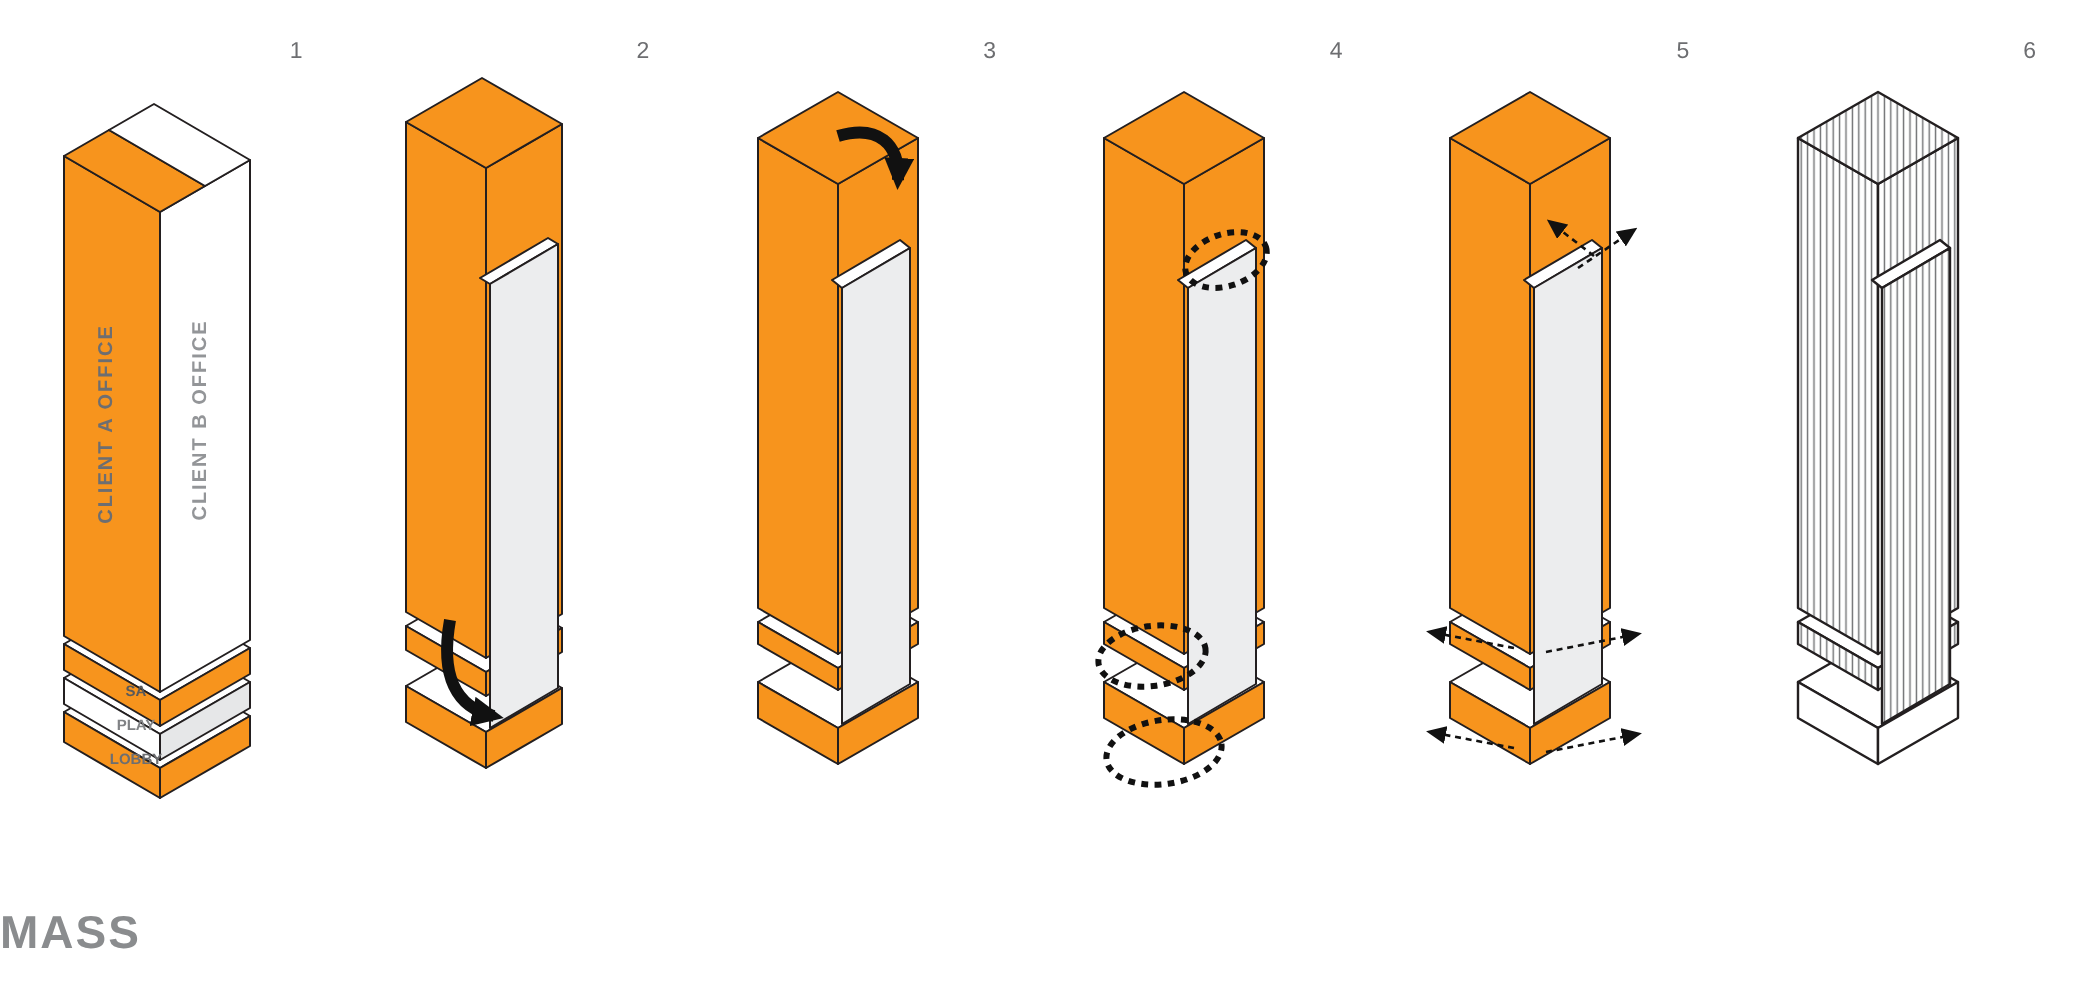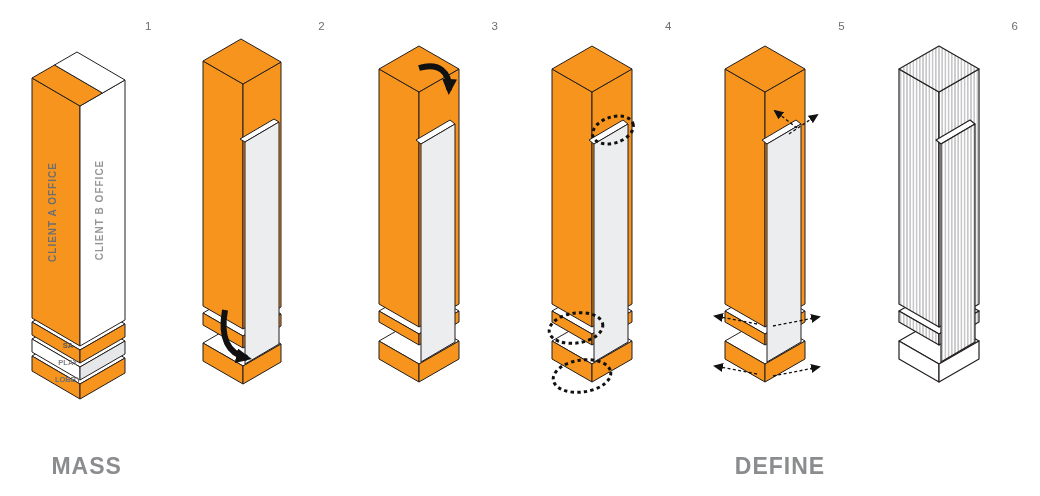--- a/index.html
+++ b/index.html
@@ -1,21 +1,21 @@
 <!DOCTYPE html>
 <html><head>
 <meta charset="utf-8">
 <style>
   html,body{margin:0;padding:0;background:#ffffff;}
   body{width:1040px;height:496px;font-family:"Liberation Sans",sans-serif;overflow:hidden;}
   .stage{position:relative;width:1040px;height:496px;display:flex;background:#fff;}
   .panel{position:relative;width:173.33px;height:496px;flex:0 0 173.33px;}
   .num{position:absolute;top:20px;right:22px;font-size:11.5px;color:#6D6E71;}
   .diagram{display:block;margin-top:14px;}
-  .label{position:absolute;bottom:16px;left:0;width:100%;text-align:center;
+  .label{position:absolute;bottom:16px;left:0;width:100%;text-align:left;
          font-size:23px;font-weight:bold;color:#8A8C8E;letter-spacing:1px;}
   svg text{font-family:"Liberation Sans",sans-serif;}
   polygon,path,ellipse,line{stroke-linejoin:round;}
 </style>
 </head>
 <body>
 
 <div class="stage">
 
   <div class="panel">
@@ -197,21 +197,20 @@
 
       <g fill="none" stroke="#111111" stroke-width="1.3" stroke-dasharray="3 2.4">
         <path d="M 96,120 L 124,101" marker-end="url(#ah5)"></path>
         <path d="M 104,114 L 82,97" marker-end="url(#ah5)"></path>
         <path d="M 64,310 L 22,302" marker-end="url(#ah5)"></path>
         <path d="M 80,312 L 126,303" marker-end="url(#ah5)"></path>
         <path d="M 64,360 L 22,352" marker-end="url(#ah5)"></path>
         <path d="M 80,362 L 126,353" marker-end="url(#ah5)"></path>
       </g>
     </svg>
-    <div class="label">DEFINE</div>
   </div>
 
   <div class="panel">
     <span class="num">6</span>
     <svg class="diagram" width="173" height="420" viewBox="0 0 173 420">
       <defs>
         <pattern id="hatch6" patternUnits="userSpaceOnUse" width="3.2" height="6">
           <rect width="3.2" height="6" fill="#FFFFFF"></rect>
           <line x1="1.6" y1="0" x2="1.6" y2="6" stroke="#6D6E71" stroke-width="0.7"></line>
         </pattern>

